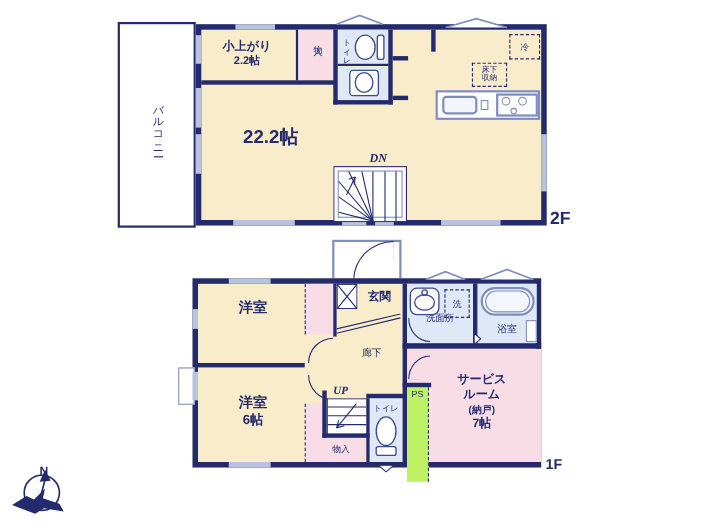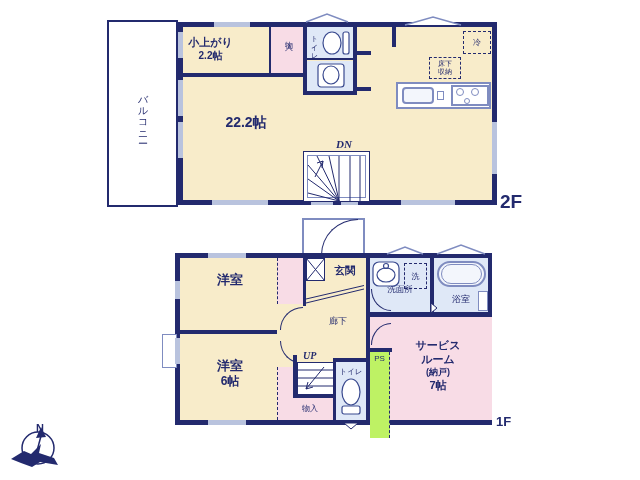--- a/index.html
+++ b/index.html
@@ -70,26 +70,26 @@
     <div class="win" style="left:311px;top:200px;width:22px;height:5px"></div>
     <div class="win" style="left:341px;top:200px;width:17px;height:5px"></div>
     <div class="win" style="left:401px;top:200px;width:54px;height:5px"></div>
     <svg class="abs" style="left:305px;top:13px" width="44" height="10">
       <polyline points="1,9 22,1 43,9" fill="#fff" stroke="#7f8cc0" stroke-width="1.5"></polyline>
     </svg>
     <svg class="abs" style="left:404px;top:16px" width="58" height="10">
       <polyline points="1,9 29,1 57,9" fill="#fff" stroke="#7f8cc0" stroke-width="1.5"></polyline>
     </svg>
 
-    <div class="lbl b" style="left:168px;top:36px;width:85px;font-size:11px">
+    <div class="lbl b" style="left:182px;top:36px;width:85px;font-size:11px">
       <div>小上がり</div>
       <div style="font-size:10px">2.2帖</div>
     </div>
     <div class="lbl b" style="left:193px;top:114px;width:106px;font-size:17px;letter-spacing:1px">
-      <div style="font-size:14px;letter-spacing:0">22.2帖</div>
+      <div style="font-size:17px;letter-spacing:0">22.2帖</div>
     </div>
 
     <div class="dash" style="left:463px;top:31px;width:28px;height:23px;font-size:8px">
       <span>冷</span>
     </div>
     <div class="dash" style="left:429px;top:57px;width:32px;height:22px;font-size:7px;line-height:1.2">
       <span>床下</span>
       <span>収納</span>
     </div>
     <div class="counter" style="left:396px;top:82px;width:95px;height:27px"></div>
@@ -121,21 +121,21 @@
           <line x1="36" y1="5" x2="36" y2="50"></line>
         <line x1="47" y1="5" x2="47" y2="50"></line>
           <line x1="57" y1="5" x2="57" y2="50"></line>
         <line x1="12" y1="26" x2="20" y2="10"></line>
           <line x1="20" y1="10" x2="14" y2="12"></line>
           <line x1="20" y1="10" x2="19" y2="17"></line>
       </g>
     </svg>
     <div class="lbl stairs-label" style="left:336px;top:138px;font-size:11px">DN</div>
 
-    <div class="lbl b" style="left:500px;top:190px;font-size:19px">2F</div>
+    <div class="lbl b" style="left:500px;top:190px;font-size:16px">2F</div>
   </div>
 
   <div>
 
     <div class="porch" style="left:302px;top:218px;width:63px;height:37px"></div>
     <div class="arc" style="left:321px;top:219px;width:37px;height:36px;border-top:1.2px solid var(--wall);border-left:1.2px solid var(--wall);border-top-left-radius:100% 100%"></div>
 
     <div class="floorbox" style="left:175px;top:253px;width:317px;height:172px"></div>
 
     <div class="fill" style="left:277px;top:258px;width:27px;height:46px;background:var(--pink);border-left:1px dashed var(--wall)"></div>

